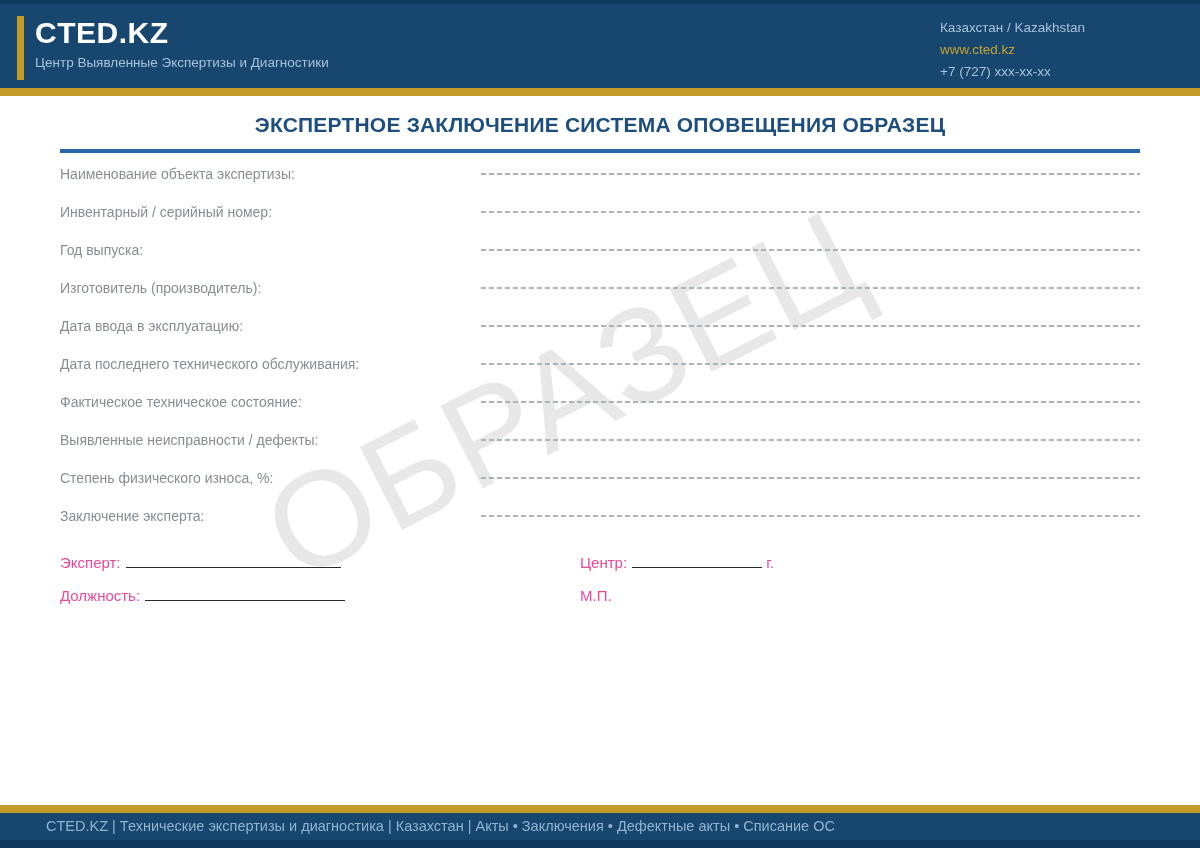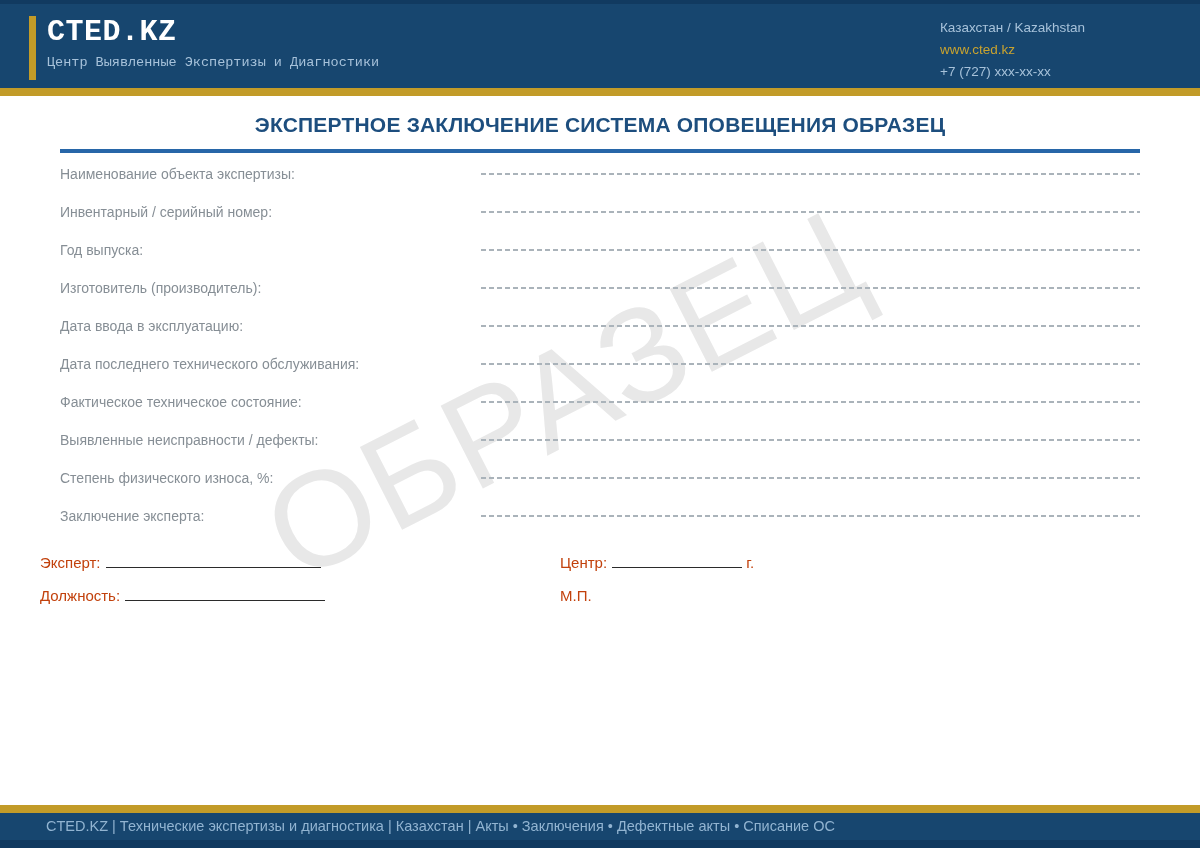--- a/index.html
+++ b/index.html
@@ -5,21 +5,21 @@
   html,body{margin:0;padding:0;background:#ffffff;}
   .page{
     position:relative;width:1200px;height:848px;overflow:hidden;
     background:#ffffff;font-family:"Liberation Sans", sans-serif;
   }
   
   .header{
     position:relative;height:88px;background:var(--navy,#17466f);
     border-top:4px solid var(--navy-dark,#113a60);box-sizing:border-box;
   }
-  .header-left{position:absolute;left:29px;top:12px;display:flex;font-family:Liberation Mono, monospace;}
+  .header-left{position:absolute;left:17px;top:12px;display:flex;}
   .gold-bar{width:7px;height:64px;background:var(--gold,#c29b28);margin-right:11px;}
   .logo{font-size:30px;line-height:33px;font-weight:bold;color:#ffffff;letter-spacing:.5px;}
   .tagline{margin-top:6px;font-size:13.5px;color:var(--header-muted,#a7c2da);}
   .header-right{position:absolute;left:940px;top:13px;font-size:13.5px;line-height:22px;color:var(--header-muted,#a7c2da);}
   .header-link{color:var(--gold-link,#c9a32f);cursor:pointer;}
   .gold-divider{height:8px;background:var(--gold,#c29b28);}
   
   .doc-title{
     margin:17px 60px 0;text-align:center;font-size:21px;font-weight:bold;
     color:var(--title-navy,#1d4e7e);letter-spacing:.2px;position:relative;z-index:2;
@@ -34,21 +34,21 @@
   }
   
   .fields{position:relative;z-index:2;margin:9px 60px 0;}
   .field-row{height:38px;box-sizing:border-box;padding-bottom:13px;display:flex;align-items:center;}
   .field-label{width:421px;font-size:14px;line-height:17px;color:var(--label-gray,#868e95);}
   .field-line{
     flex:1;height:2px;margin-bottom:1px;
     background:repeating-linear-gradient(90deg,var(--dash-gray,#aab3ba) 0 5px,transparent 5px 8px);
   }
   
-  .signature{position:relative;z-index:2;margin:12px 40px 0;display:flex;font-size:15px;color:#c2410c;}
+  .signature{position:relative;z-index:2;margin:12px 60px 0;display:flex;font-size:15px;color:#ec4899;}
   .sig-col-left{width:520px;}
   .sig-col-right{flex:1;}
   .sig-line{height:20px;margin-bottom:13px;white-space:nowrap;}
   .uline{display:inline-block;border-bottom:1.5px solid #2b2b2b;height:13px;margin-left:5px;}
   .ul-expert{width:215px;}
   .ul-position{width:200px;}
   .ul-date{width:130px;}
   
   .footer{position:absolute;left:0;right:0;bottom:0;}
   .footer-bar{

